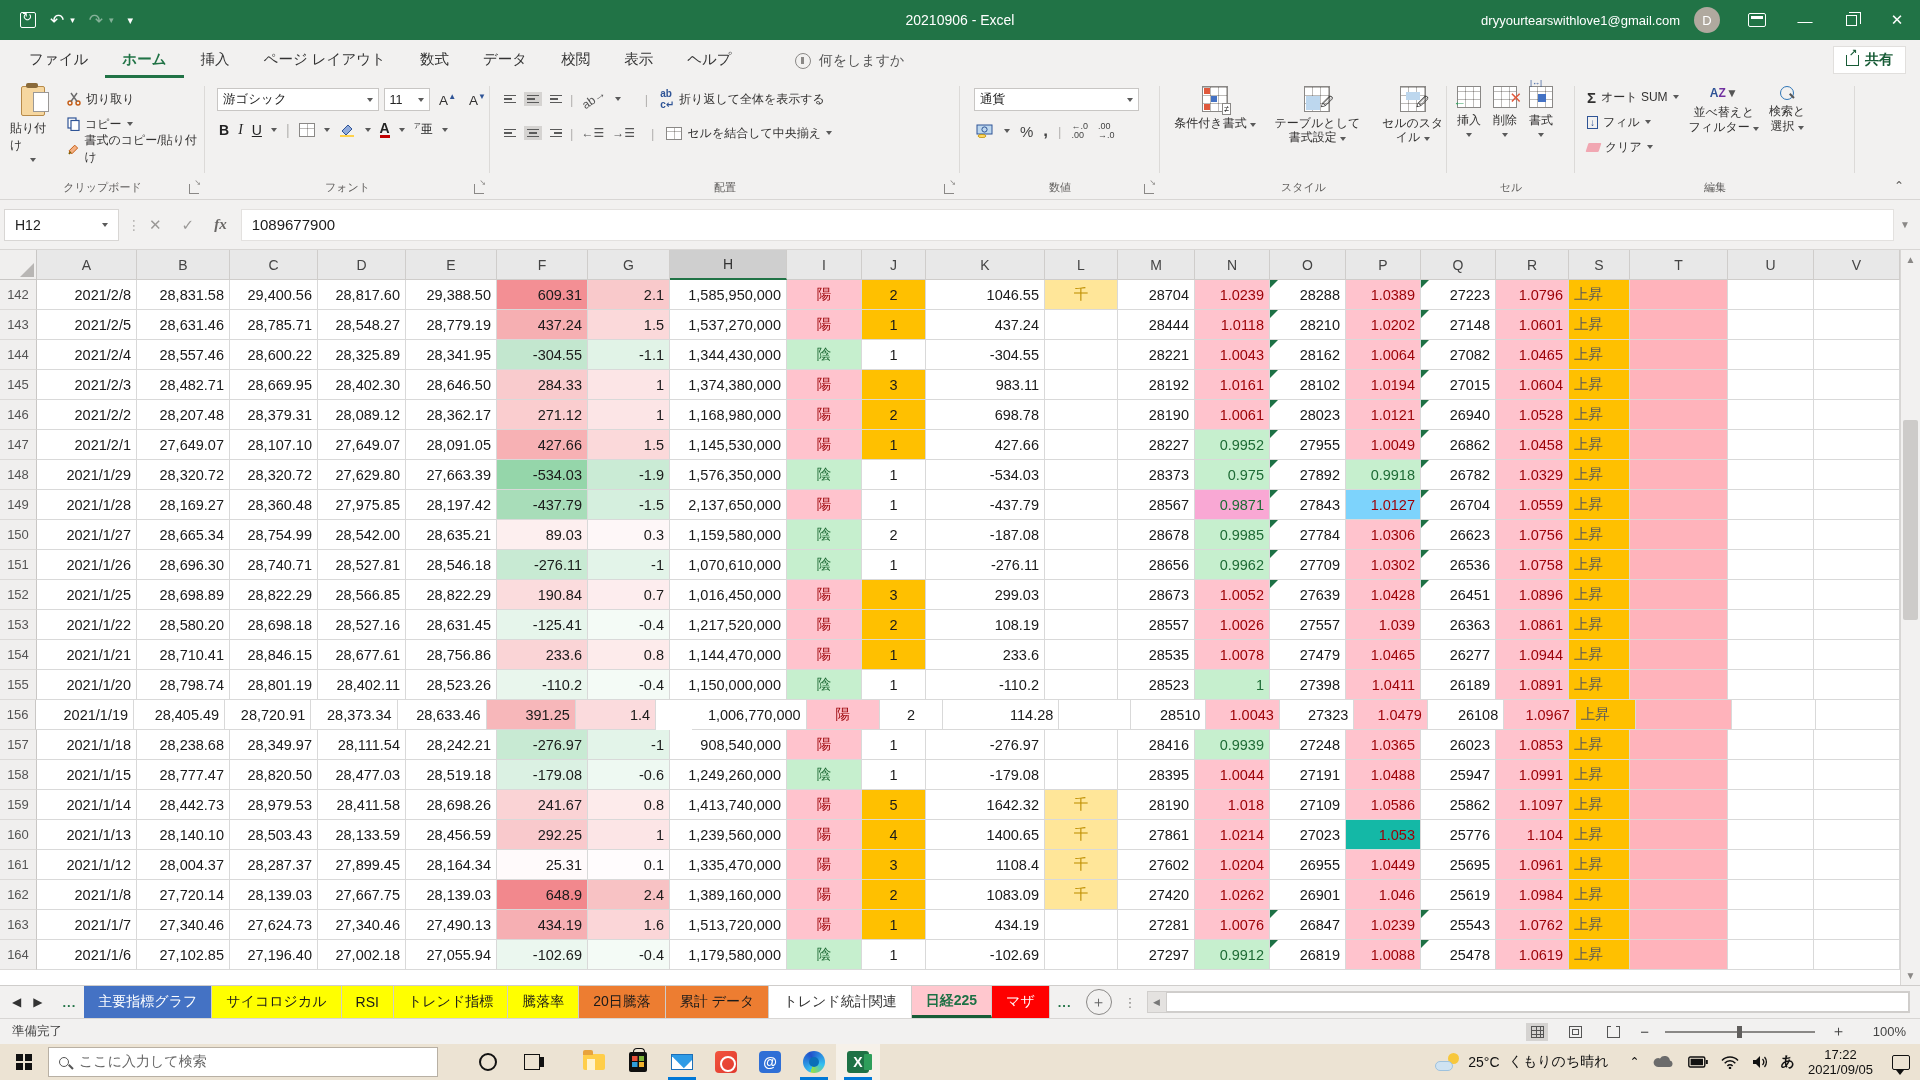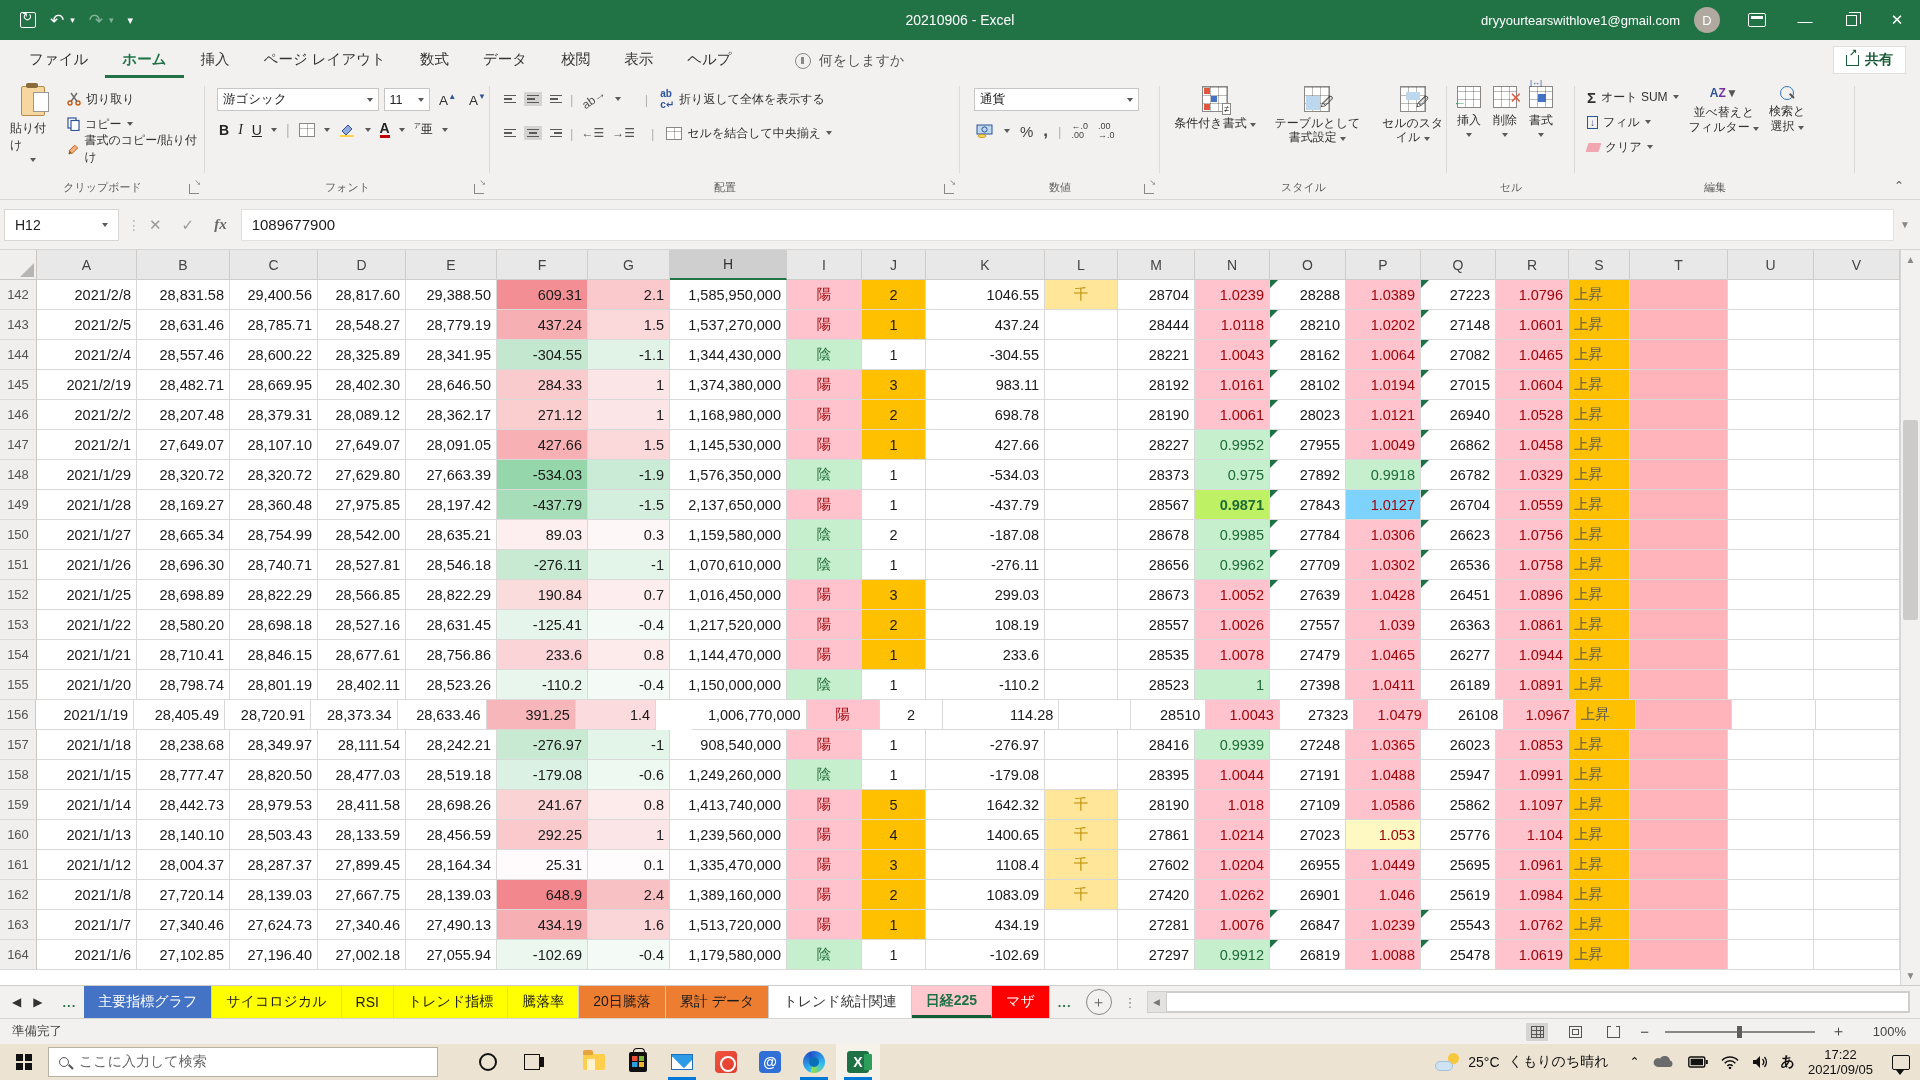--- a/index.html
+++ b/index.html
@@ -563,21 +563,21 @@
           <div class="gcell r" style="width: 75px; background: rgb(255, 195, 205); color: rgb(156, 0, 6);">1.0064</div>
           <div class="gcell r tri" style="width: 75px;">27082</div>
           <div class="gcell r" style="width: 73px; background: rgb(255, 195, 205); color: rgb(156, 0, 6);">1.0465</div>
           <div class="gcell " style="width: 61px; background: rgb(255, 192, 0); color: rgb(89, 89, 89);">上昇</div>
           <div class="gcell " style="width: 98px; background: rgb(255, 179, 187);"></div>
           <div class="gcell " style="width: 86px;"></div>
           <div class="gcell " style="width: 86px;"></div>
         </div>
         <div class="grow">
           <div class="rhcell">145</div>
-          <div class="gcell r" style="width: 100px;">2021/2/19</div>
+          <div class="gcell r" style="width: 100px;">2021/2/3</div>
           <div class="gcell r" style="width: 93px;">28,482.71</div>
           <div class="gcell r" style="width: 88px;">28,669.95</div>
           <div class="gcell r" style="width: 88px;">28,402.30</div>
           <div class="gcell r" style="width: 91px;">28,646.50</div>
           <div class="gcell r" style="width: 91px; background: rgb(249, 203, 205);">284.33</div>
           <div class="gcell r" style="width: 82px; background: rgb(252, 229, 230);">1</div>
           <div class="gcell r" style="width: 117px;">1,374,380,000</div>
           <div class="gcell c" style="width: 75px; background: rgb(255, 195, 205); color: rgb(156, 0, 6);">陽</div>
           <div class="gcell c" style="width: 64px; background: rgb(255, 192, 0);">3</div>
           <div class="gcell r" style="width: 119px;">983.11</div>
@@ -676,21 +676,21 @@
           <div class="gcell r" style="width: 88px;">27,975.85</div>
           <div class="gcell r" style="width: 91px;">28,197.42</div>
           <div class="gcell r" style="width: 91px; background: rgb(168, 221, 185);">-437.79</div>
           <div class="gcell r" style="width: 82px; background: rgb(213, 239, 222);">-1.5</div>
           <div class="gcell r" style="width: 117px;">2,137,650,000</div>
           <div class="gcell c" style="width: 75px; background: rgb(255, 195, 205); color: rgb(156, 0, 6);">陽</div>
           <div class="gcell c" style="width: 64px; background: rgb(255, 255, 255);">1</div>
           <div class="gcell r" style="width: 119px;">-437.79</div>
           <div class="gcell c" style="width: 73px; background: rgb(255, 255, 255); color: rgb(191, 143, 0);"></div>
           <div class="gcell r" style="width: 77px;">28567</div>
-          <div class="gcell r" style="width: 75px; background: #bef264; color: rgb(30, 107, 53); font-weight: bold;">0.9871</div>
+          <div class="gcell r" style="width: 75px; background: #f9a8d4; color: rgb(30, 107, 53);">0.9871</div>
           <div class="gcell r tri" style="width: 76px;">27843</div>
           <div class="gcell r" style="width: 75px; background: #7dd3fc; color: rgb(156, 0, 6);">1.0127</div>
           <div class="gcell r tri" style="width: 75px;">26704</div>
           <div class="gcell r" style="width: 73px; background: rgb(255, 195, 205); color: rgb(156, 0, 6);">1.0559</div>
           <div class="gcell " style="width: 61px; background: rgb(255, 192, 0); color: rgb(89, 89, 89);">上昇</div>
           <div class="gcell " style="width: 98px; background: rgb(255, 179, 187);"></div>
           <div class="gcell " style="width: 86px;"></div>
           <div class="gcell " style="width: 86px;"></div>
         </div>
         <div class="grow">
@@ -953,21 +953,21 @@
           <div class="gcell r" style="width: 91px; background: rgb(249, 201, 204);">292.25</div>
           <div class="gcell r" style="width: 82px; background: rgb(252, 229, 230);">1</div>
           <div class="gcell r" style="width: 117px;">1,239,560,000</div>
           <div class="gcell c" style="width: 75px; background: rgb(255, 195, 205); color: rgb(156, 0, 6);">陽</div>
           <div class="gcell c" style="width: 64px; background: rgb(255, 192, 0);">4</div>
           <div class="gcell r" style="width: 119px;">1400.65</div>
           <div class="gcell c" style="width: 73px; background: rgb(255, 230, 153); color: rgb(191, 143, 0);">千</div>
           <div class="gcell r" style="width: 77px;">27861</div>
           <div class="gcell r" style="width: 75px; background: rgb(255, 195, 205); color: rgb(156, 0, 6);">1.0214</div>
           <div class="gcell r" style="width: 76px;">27023</div>
-          <div class="gcell r" style="width: 75px; background: #fef9c3; color: rgb(156, 0, 6);">1.053</div>
+          <div class="gcell r" style="width: 75px; background: #14b8a6; color: rgb(156, 0, 6);">1.053</div>
           <div class="gcell r" style="width: 75px;">25776</div>
           <div class="gcell r" style="width: 73px; background: rgb(255, 195, 205); color: rgb(156, 0, 6);">1.104</div>
           <div class="gcell " style="width: 61px; background: rgb(255, 192, 0); color: rgb(89, 89, 89);">上昇</div>
           <div class="gcell " style="width: 98px; background: rgb(255, 179, 187);"></div>
           <div class="gcell " style="width: 86px;"></div>
           <div class="gcell " style="width: 86px;"></div>
         </div>
         <div class="grow">
           <div class="rhcell">161</div>
           <div class="gcell r" style="width: 100px;">2021/1/12</div>

